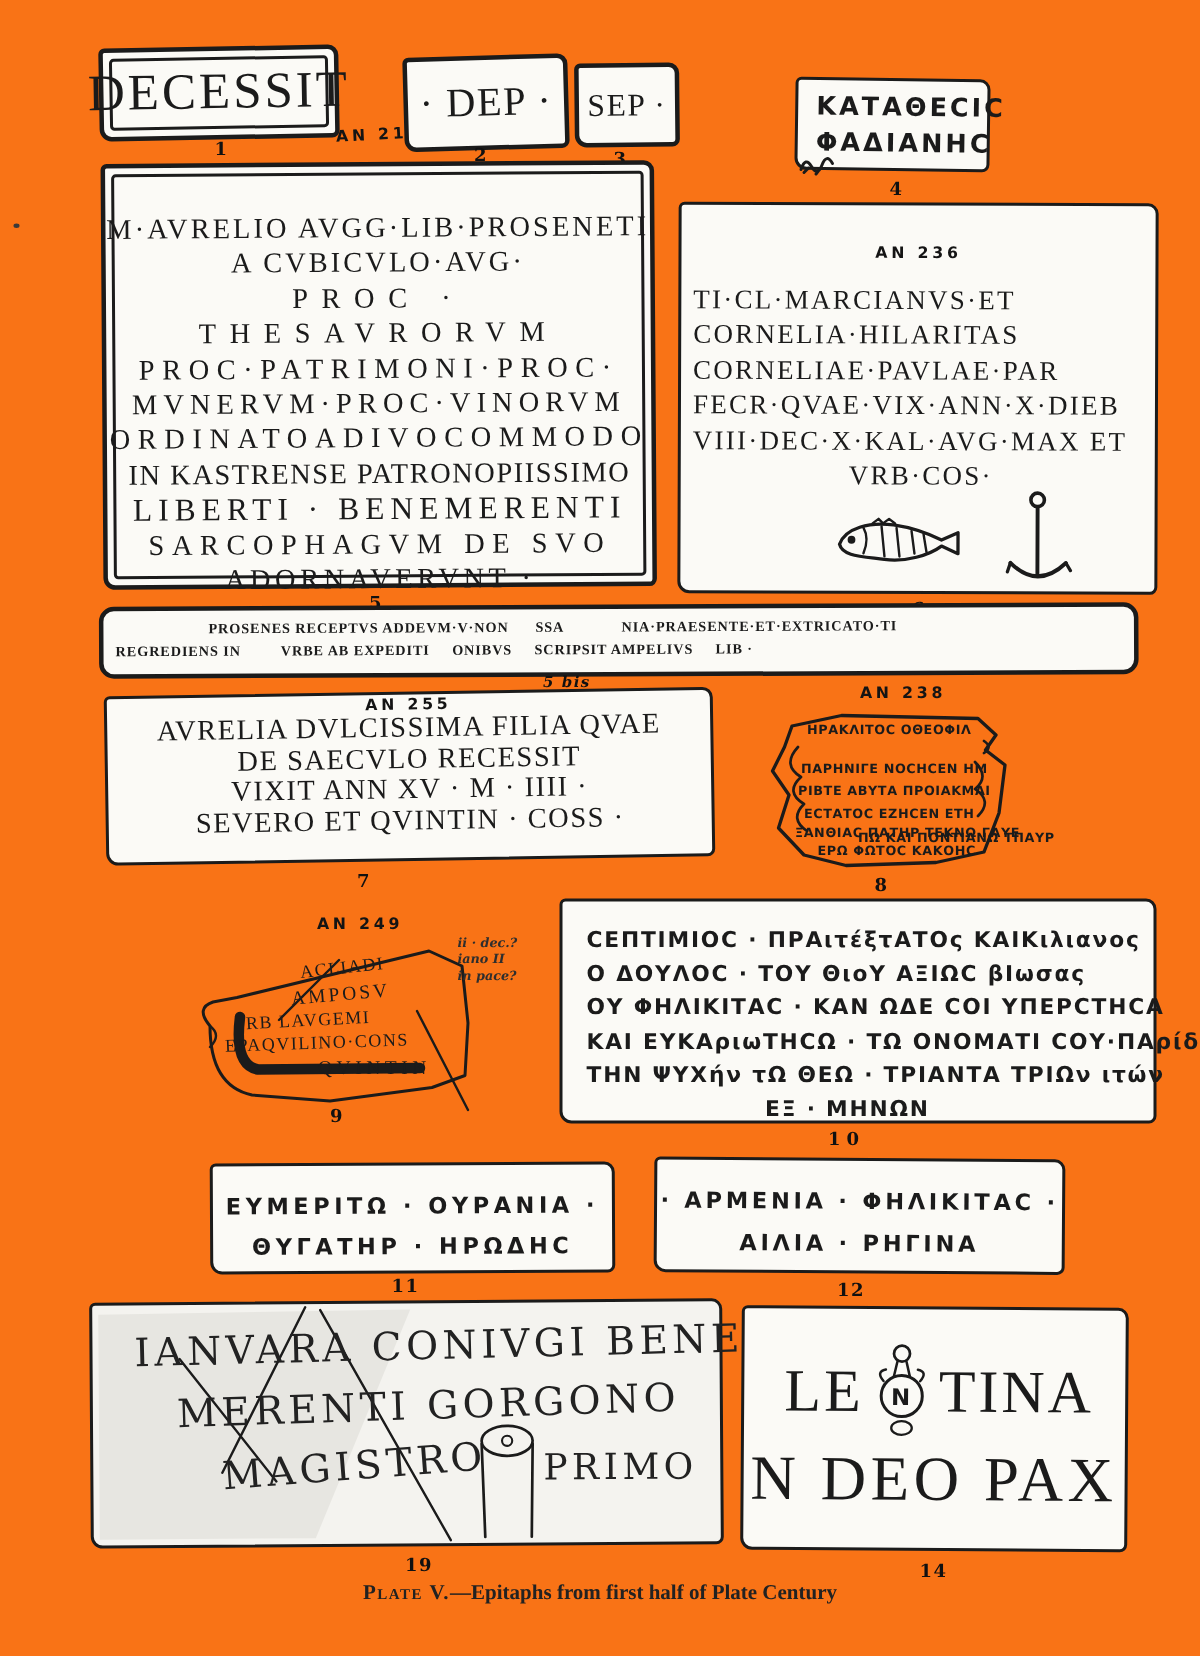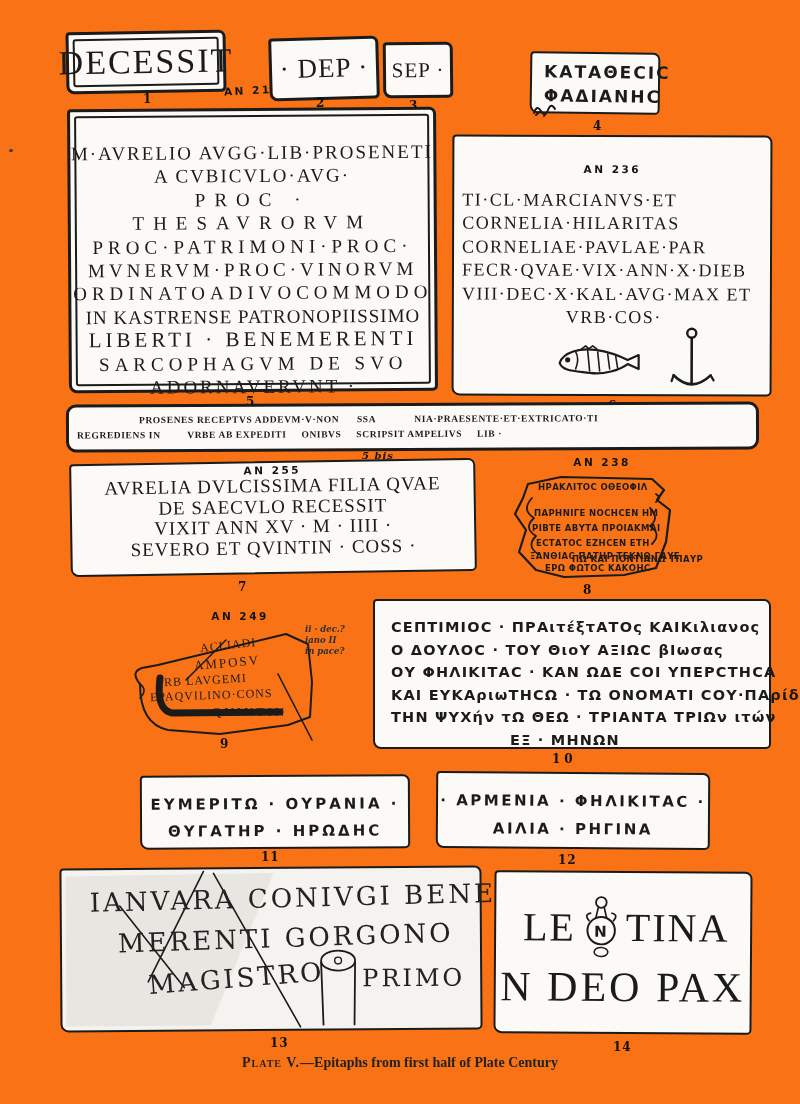--- a/index.html
+++ b/index.html
@@ -249,21 +249,21 @@
         <ellipse class="ink" stroke-width="1.8" cx="276" cy="92" rx="17" ry="10"></ellipse>
         <circle class="ink" stroke-width="1.4" cx="276" cy="92" r="3.4"></circle>
         <path class="ink" stroke-width="1.8" d="M259,94 L261,156 M293,94 L292,156"></path>
       </g>
     </svg>
     <div class="ln" style="left:28px;top:14px;transform:rotate(-1deg);">IANVARA CONIVGI BENE</div>
     <div class="ln" style="left:56px;top:54px;transform:rotate(-1.5deg);">MERENTI GORGONO</div>
     <div class="ln" style="left:86px;top:94px;transform:rotate(-4deg);">MAGISTRO</div>
     <div class="ln" style="left:300px;top:96px;font-size:24px;">PRIMO</div>
   </div>
-  <div class="abs num" style="left:270px;top:1036px;">13</div>
+  <div class="abs num" style="left:270px;top:1036px;">19</div>
 
   <div id="b14" class="abs hand lat">
     <div class="l1">
       <span>LE</span>
       <svg width="46" height="64" viewBox="0 0 60 84" style="margin:0 2px;">
         <circle class="ink" stroke-width="2.4" cx="30" cy="10" r="7"></circle>
         <path class="ink" stroke-width="2.2" d="M26,17 L23,30 M34,17 L37,30 M14,34 q-7,-8 2,-10 M46,34 q7,-8 -2,-10"></path>
         <circle class="ink" stroke-width="2.6" cx="30" cy="47" r="18"></circle>
         <text x="30" y="55" text-anchor="middle" font-family="DejaVu Sans, sans-serif" font-size="20" font-weight="bold" fill="#1b1b1b">N</text>
         <ellipse class="ink" stroke-width="2" cx="30" cy="75" rx="9" ry="6"></ellipse>

